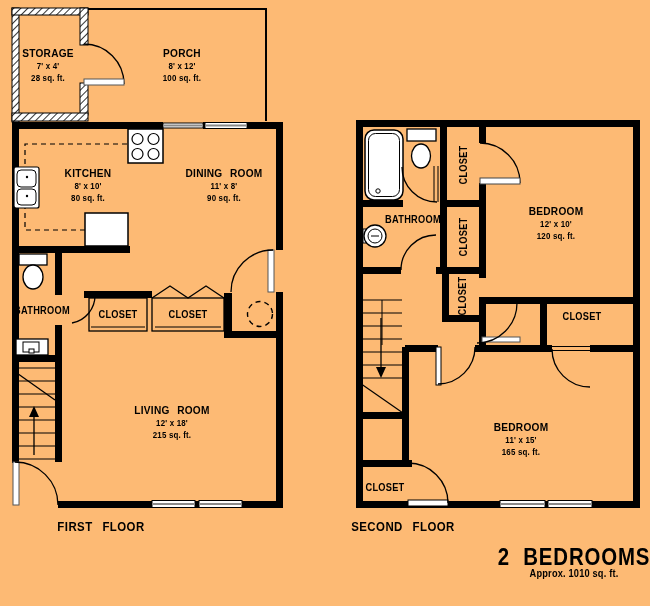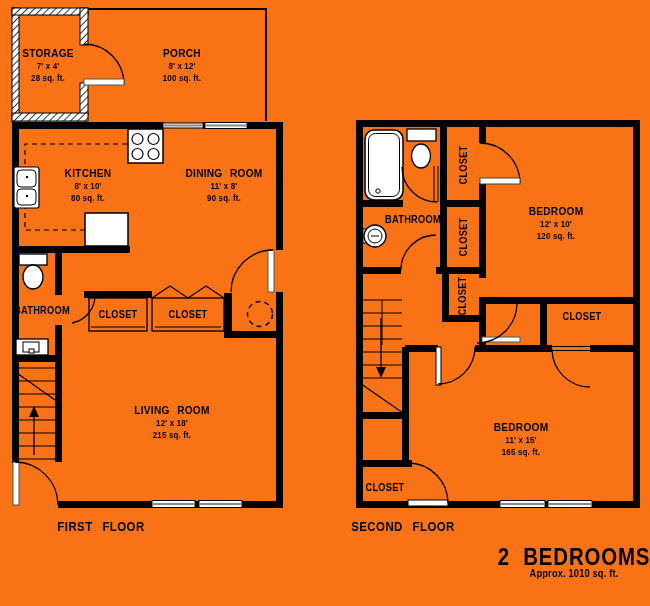--- a/index.html
+++ b/index.html
@@ -1,16 +1,16 @@
 <!DOCTYPE html>
 <html><head>
 <meta charset="utf-8">
 <style>
   html,body{margin:0;padding:0;background:#fff;}
-  #plan{position:relative;width:650px;height:606px;background:#f97316;overflow:hidden;
+  #plan{position:relative;width:650px;height:606px;background:#fdba74;overflow:hidden;
         font-family:"Liberation Sans",sans-serif;color:#000;}
   #drawing{position:absolute;left:0;top:0;}
   .lbl{position:absolute;transform:translateX(-50%) scaleX(0.88);transform-origin:center top;
        text-align:center;font-weight:bold;white-space:nowrap;}
   .lbl .nm{display:block;font-size:11.5px;line-height:13px;letter-spacing:.3px;word-spacing:5px;}
   .lbl .sub{display:block;font-size:9px;line-height:12px;letter-spacing:.2px;}
   .slbl{position:absolute;transform:translateX(-50%) scaleX(0.88);transform-origin:center top;
         font-weight:bold;font-size:10.5px;letter-spacing:.3px;white-space:nowrap;}
   .vlbl{position:absolute;transform:translate(-50%,-50%) rotate(-90deg) scaleX(0.88);
         font-weight:bold;font-size:10.5px;letter-spacing:.3px;white-space:nowrap;}

